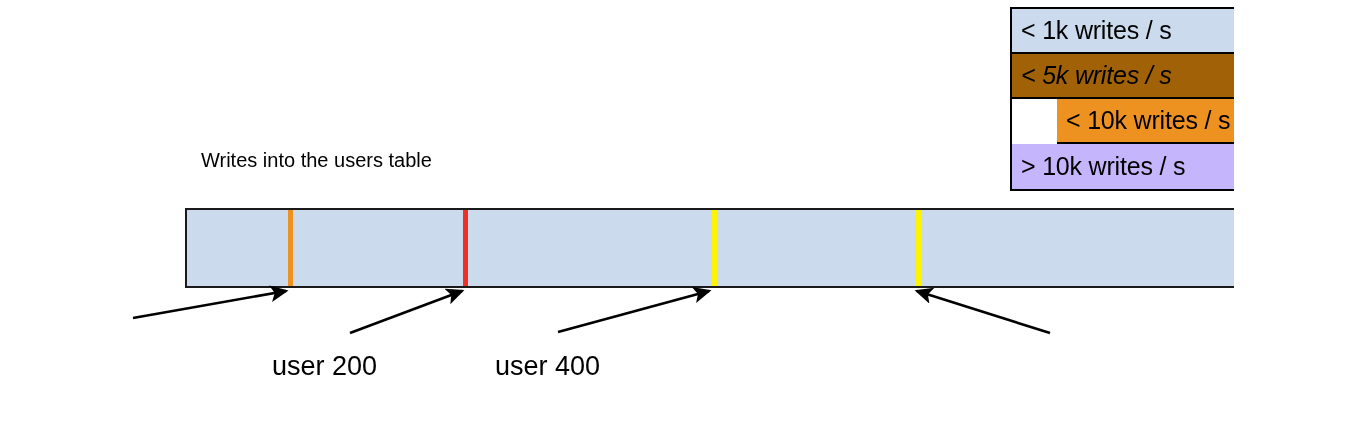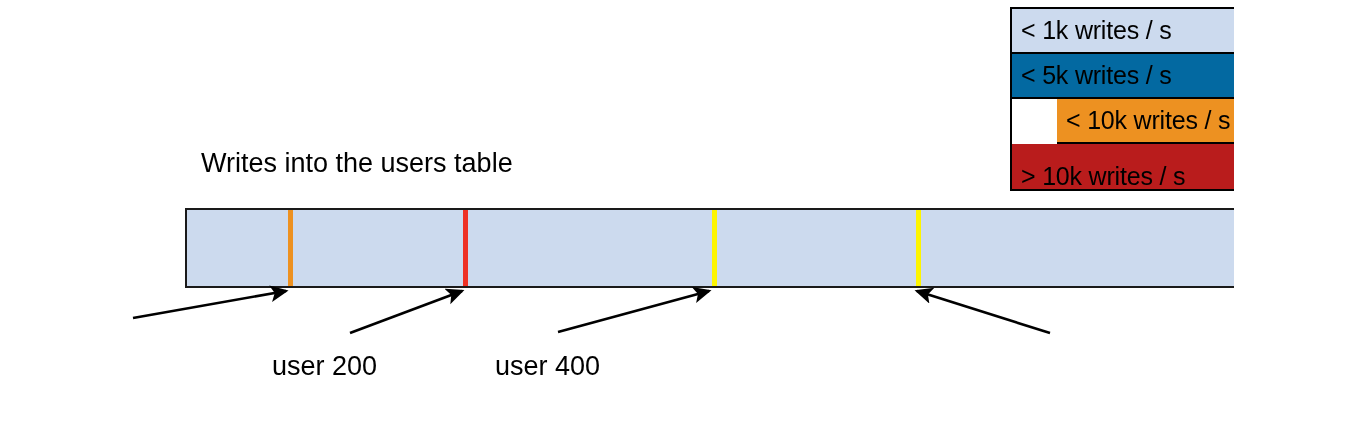--- a/index.html
+++ b/index.html
@@ -46,21 +46,21 @@
     line-height: 1;
     letter-spacing: -0.2px;
     white-space: nowrap;
   }
 
   
   .bar-title {
     position: absolute;
     left: 201px;
     top: 150px;
-    font-size: 27px;
+    font-size: 20px;
     line-height: 1;
     white-space: nowrap;
   }
 
   
   .bar {
     position: absolute;
     left: 185px;
     top: 208px;
     width: 1101px;
@@ -96,27 +96,27 @@
 </style>
 </head>
 <body>
 
 <div id="canvas">
 
   <div class="legend">
     <div class="legend-row" style="background: rgb(204, 218, 238);">
       <span class="legend-label">&lt; 1k writes / s</span>
     </div>
-    <div class="legend-row" style="background: #0369a1;">
+    <div class="legend-row" style="background: #a16207; font-style: italic;">
       <span class="legend-label">&lt; 5k writes / s</span>
     </div>
     <div class="legend-row" style="background: rgb(237, 145, 33); margin-left: 45px;">
       <span class="legend-label">&lt; 10k writes / s</span>
     </div>
-    <div class="legend-row" style="background: #b91c1c; align-items: flex-end;">
+    <div class="legend-row" style="background: #c4b5fd;">
       <span class="legend-label">&gt; 10k writes / s</span>
     </div>
   </div>
 
   <div class="bar-title">Writes into the users table</div>
 
   <div class="bar" style="background: rgb(204, 218, 238); border-color: rgb(26, 26, 26);">
     <div class="stripe" style="background: rgb(237, 145, 33); left: 101px;"></div>
     <div class="stripe" style="background: rgb(238, 49, 36); left: 276px;"></div>
     <div class="stripe" style="background: rgb(253, 245, 0); left: 525px;"></div>

